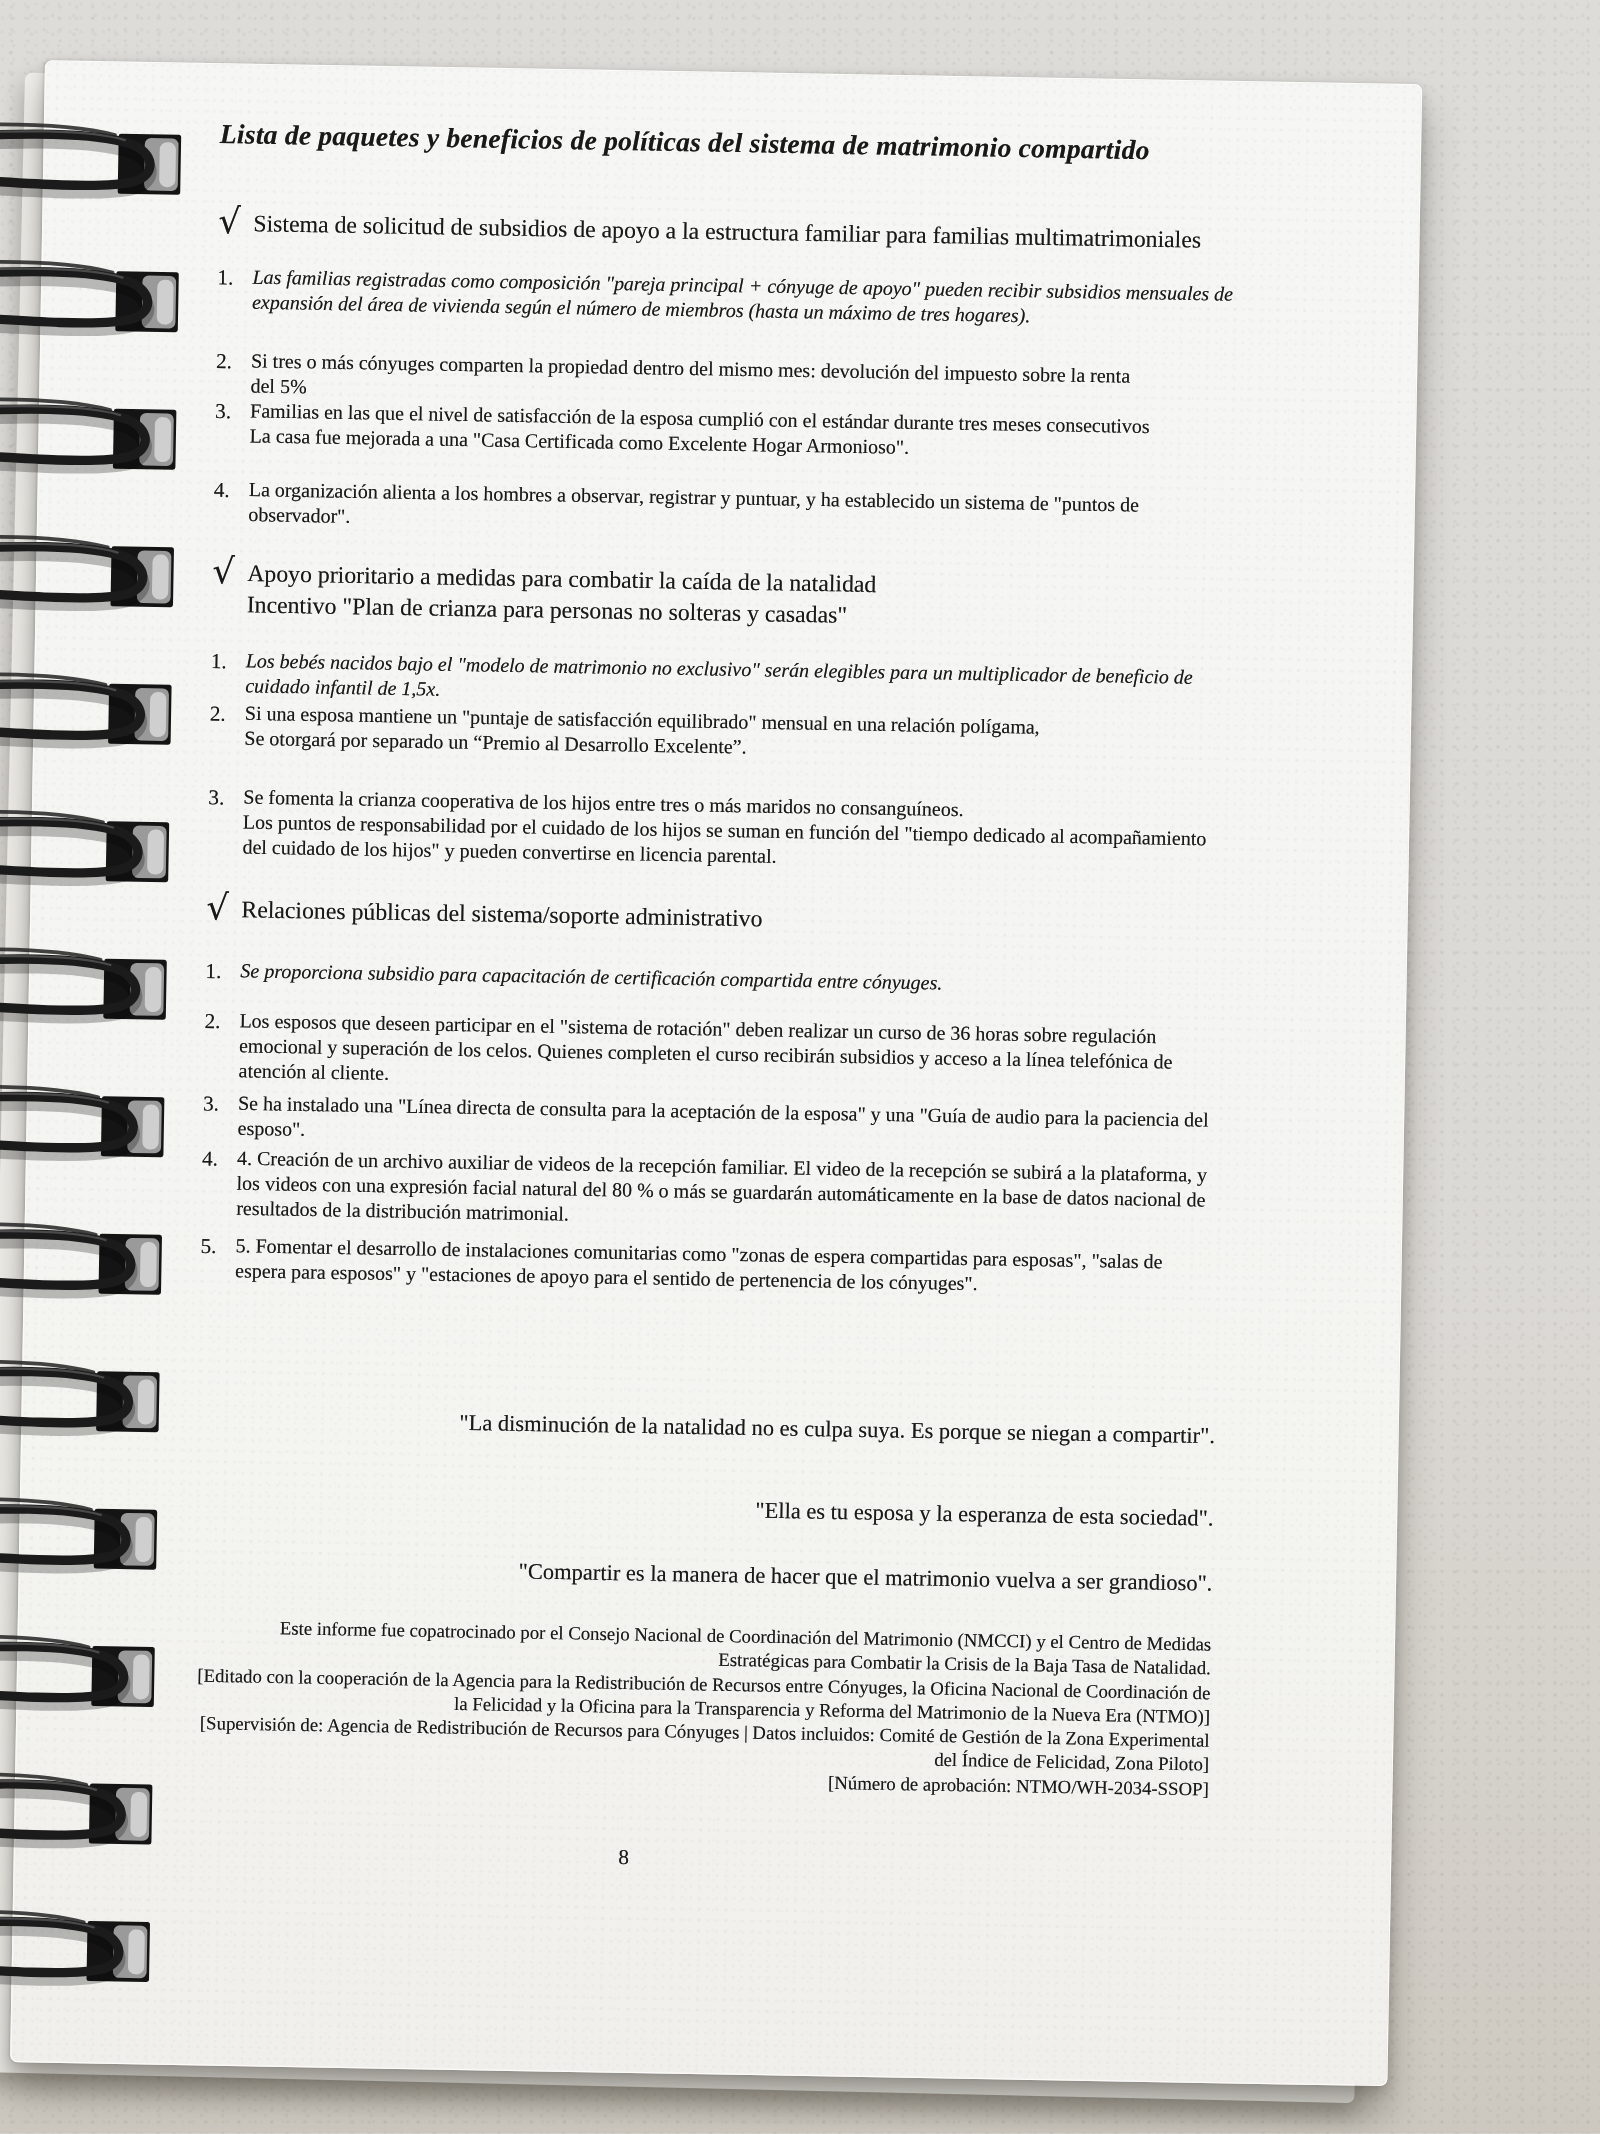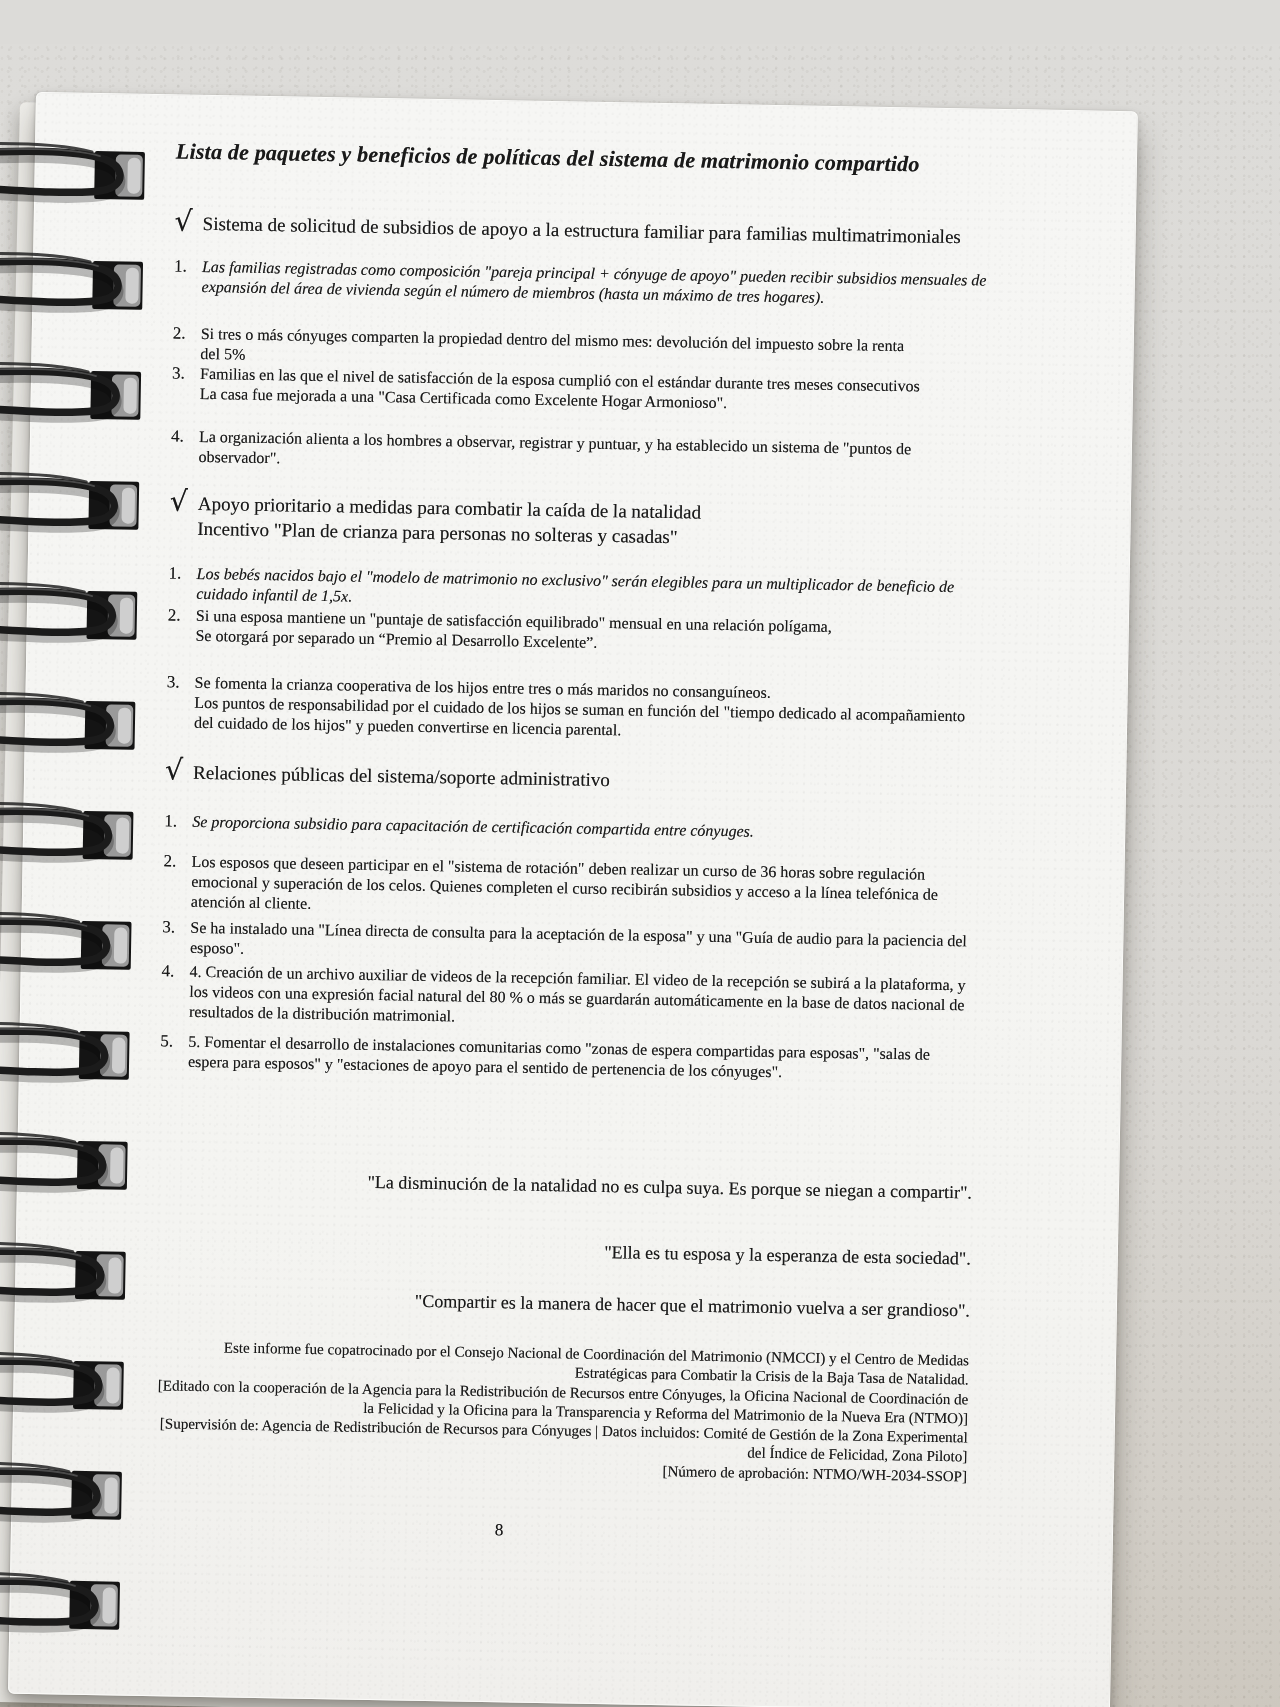--- a/index.html
+++ b/index.html
@@ -9,21 +9,20 @@
     background:#dcdbd8;
   }
   .bg{
     position:absolute;inset:0;
     background:
       radial-gradient(circle at 22% 31%, rgba(90,80,60,.05) 1px, transparent 1.6px),
       radial-gradient(circle at 71% 64%, rgba(60,55,45,.06) 1px, transparent 1.6px),
       radial-gradient(circle at 48% 83%, rgba(60,55,45,.05) 1.2px, transparent 1.8px),
       linear-gradient(180deg,#dddcd9 0%,#dbd9d5 60%,#d3cfc8 88%,#cdc8bf 100%);
     background-size:9px 11px,13px 9px,17px 15px,100% 100%;
-    margin-top:44px;
   }
   .under-sheet{
     position:absolute;left:20px;top:58px;width:1100px;height:1600px;
     background:#efeeea;border-radius:6px;
     transform:rotate(1.3deg);transform-origin:top left;
     box-shadow:0 10px 18px rgba(50,45,35,.30);
   }
   .page{
     position:absolute;left:36px;top:48px;width:1100px;height:1600px;
     background:

